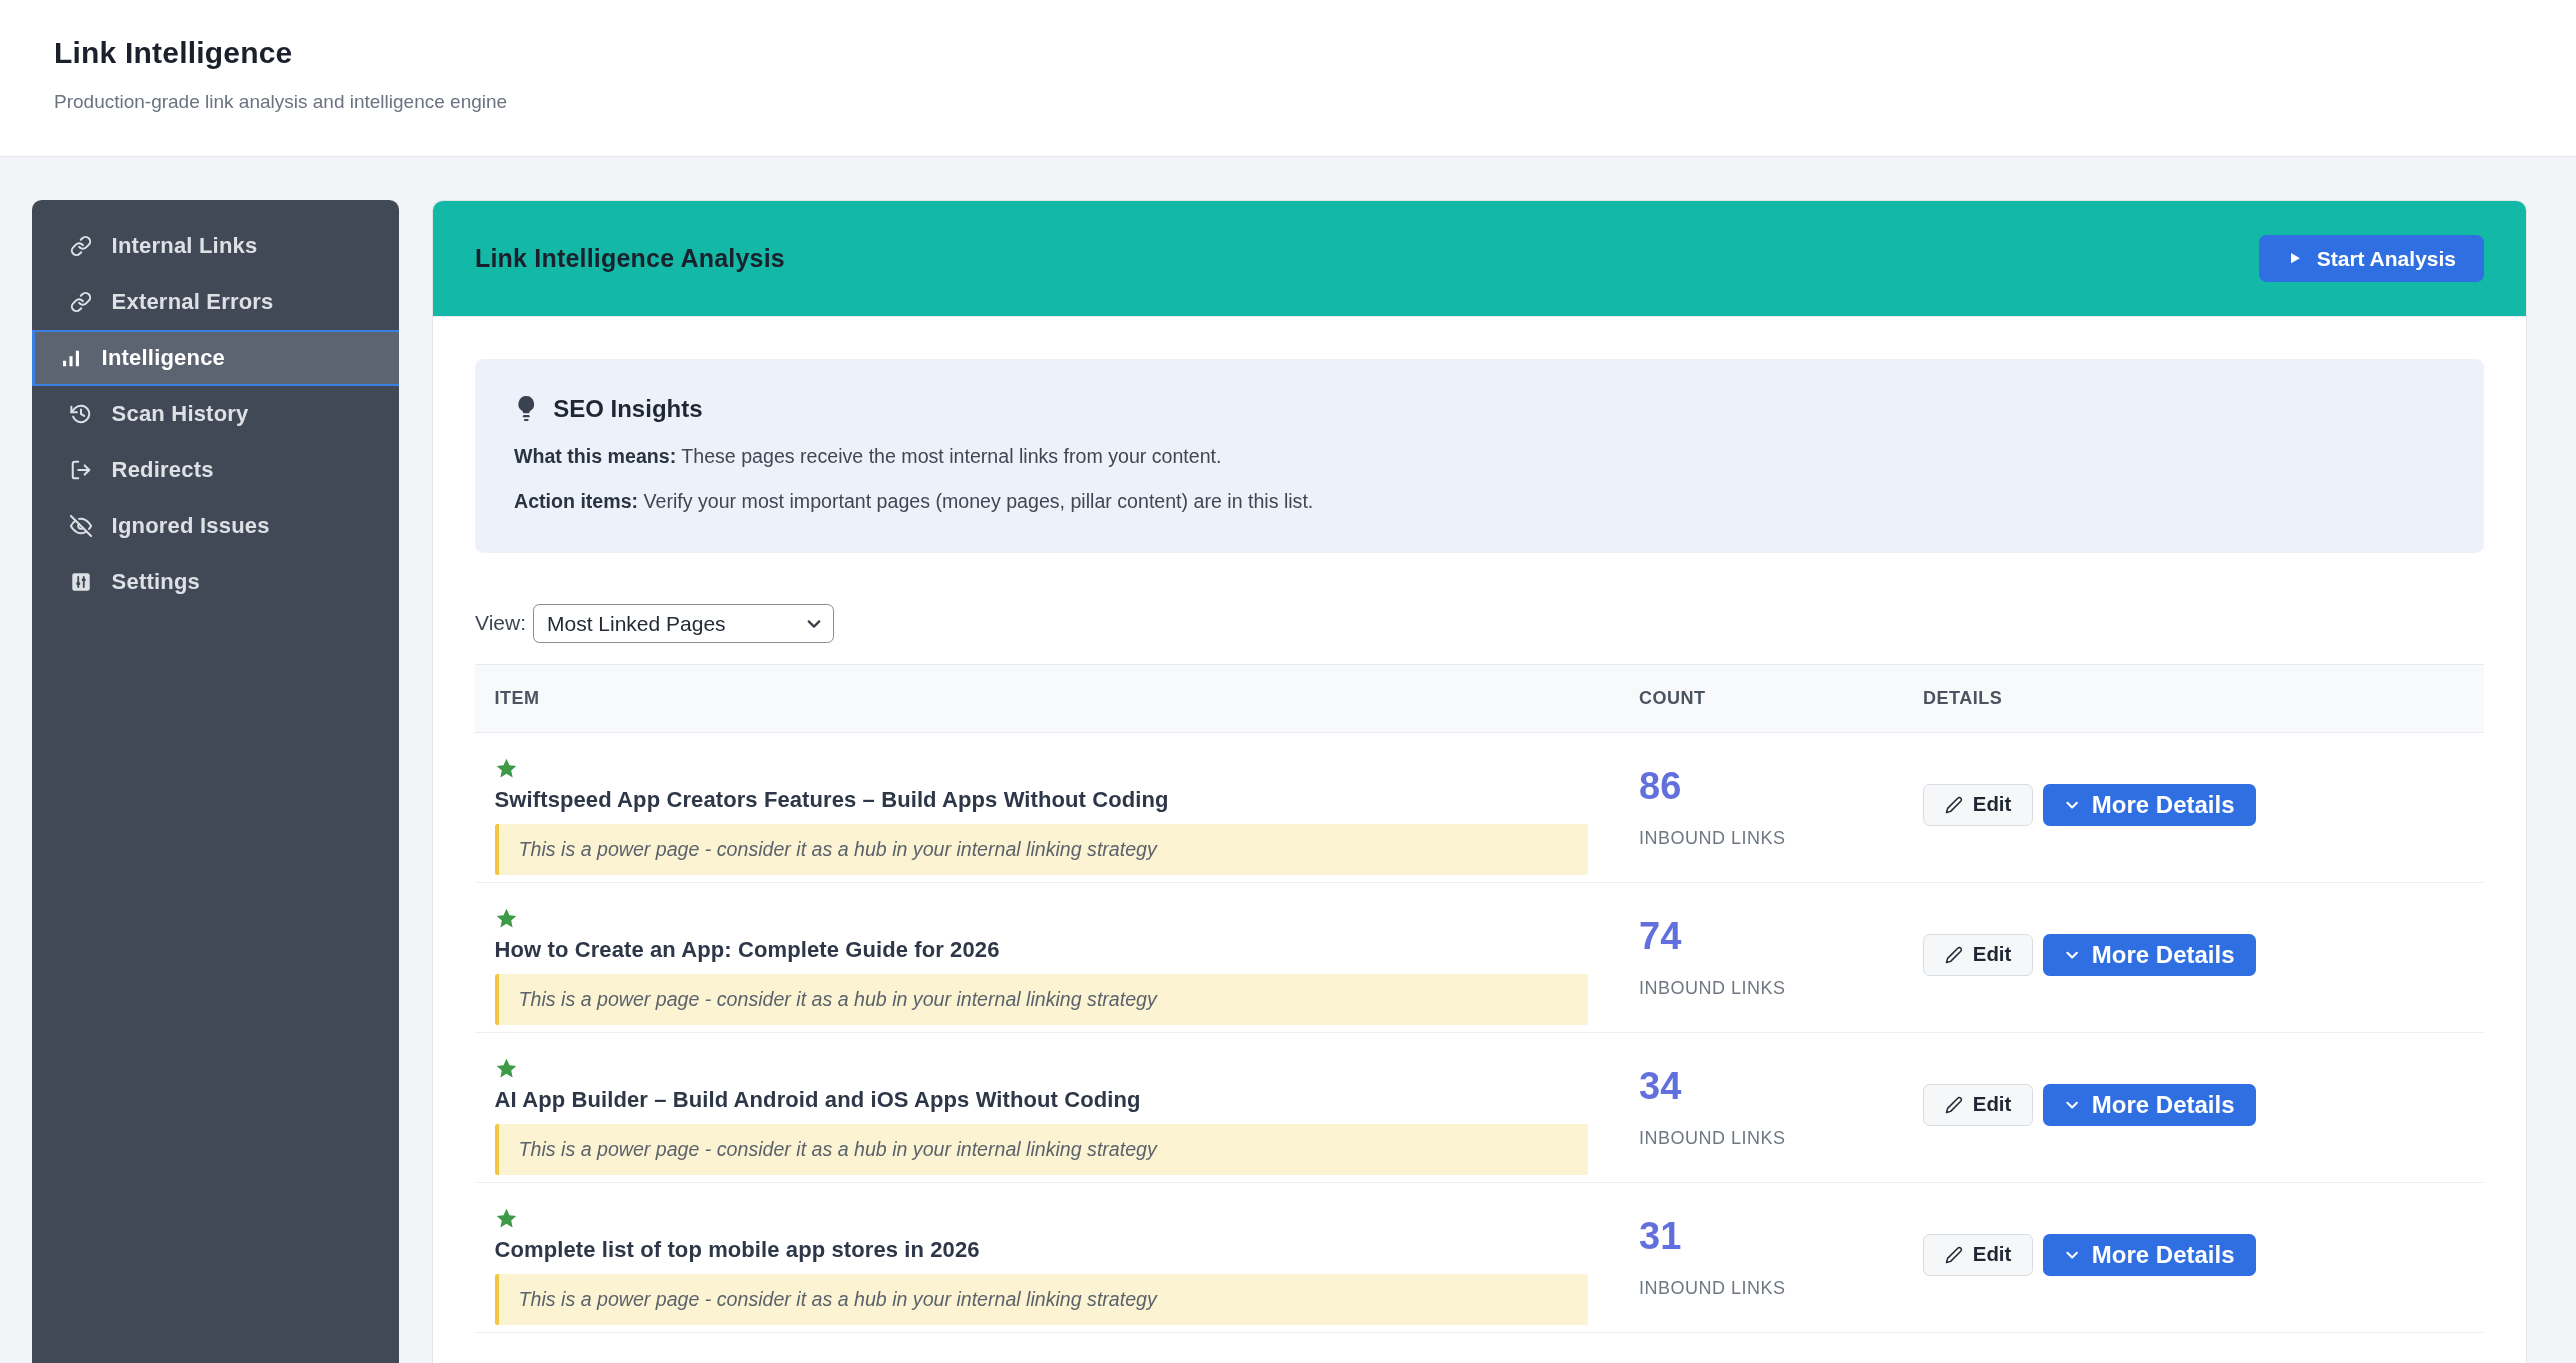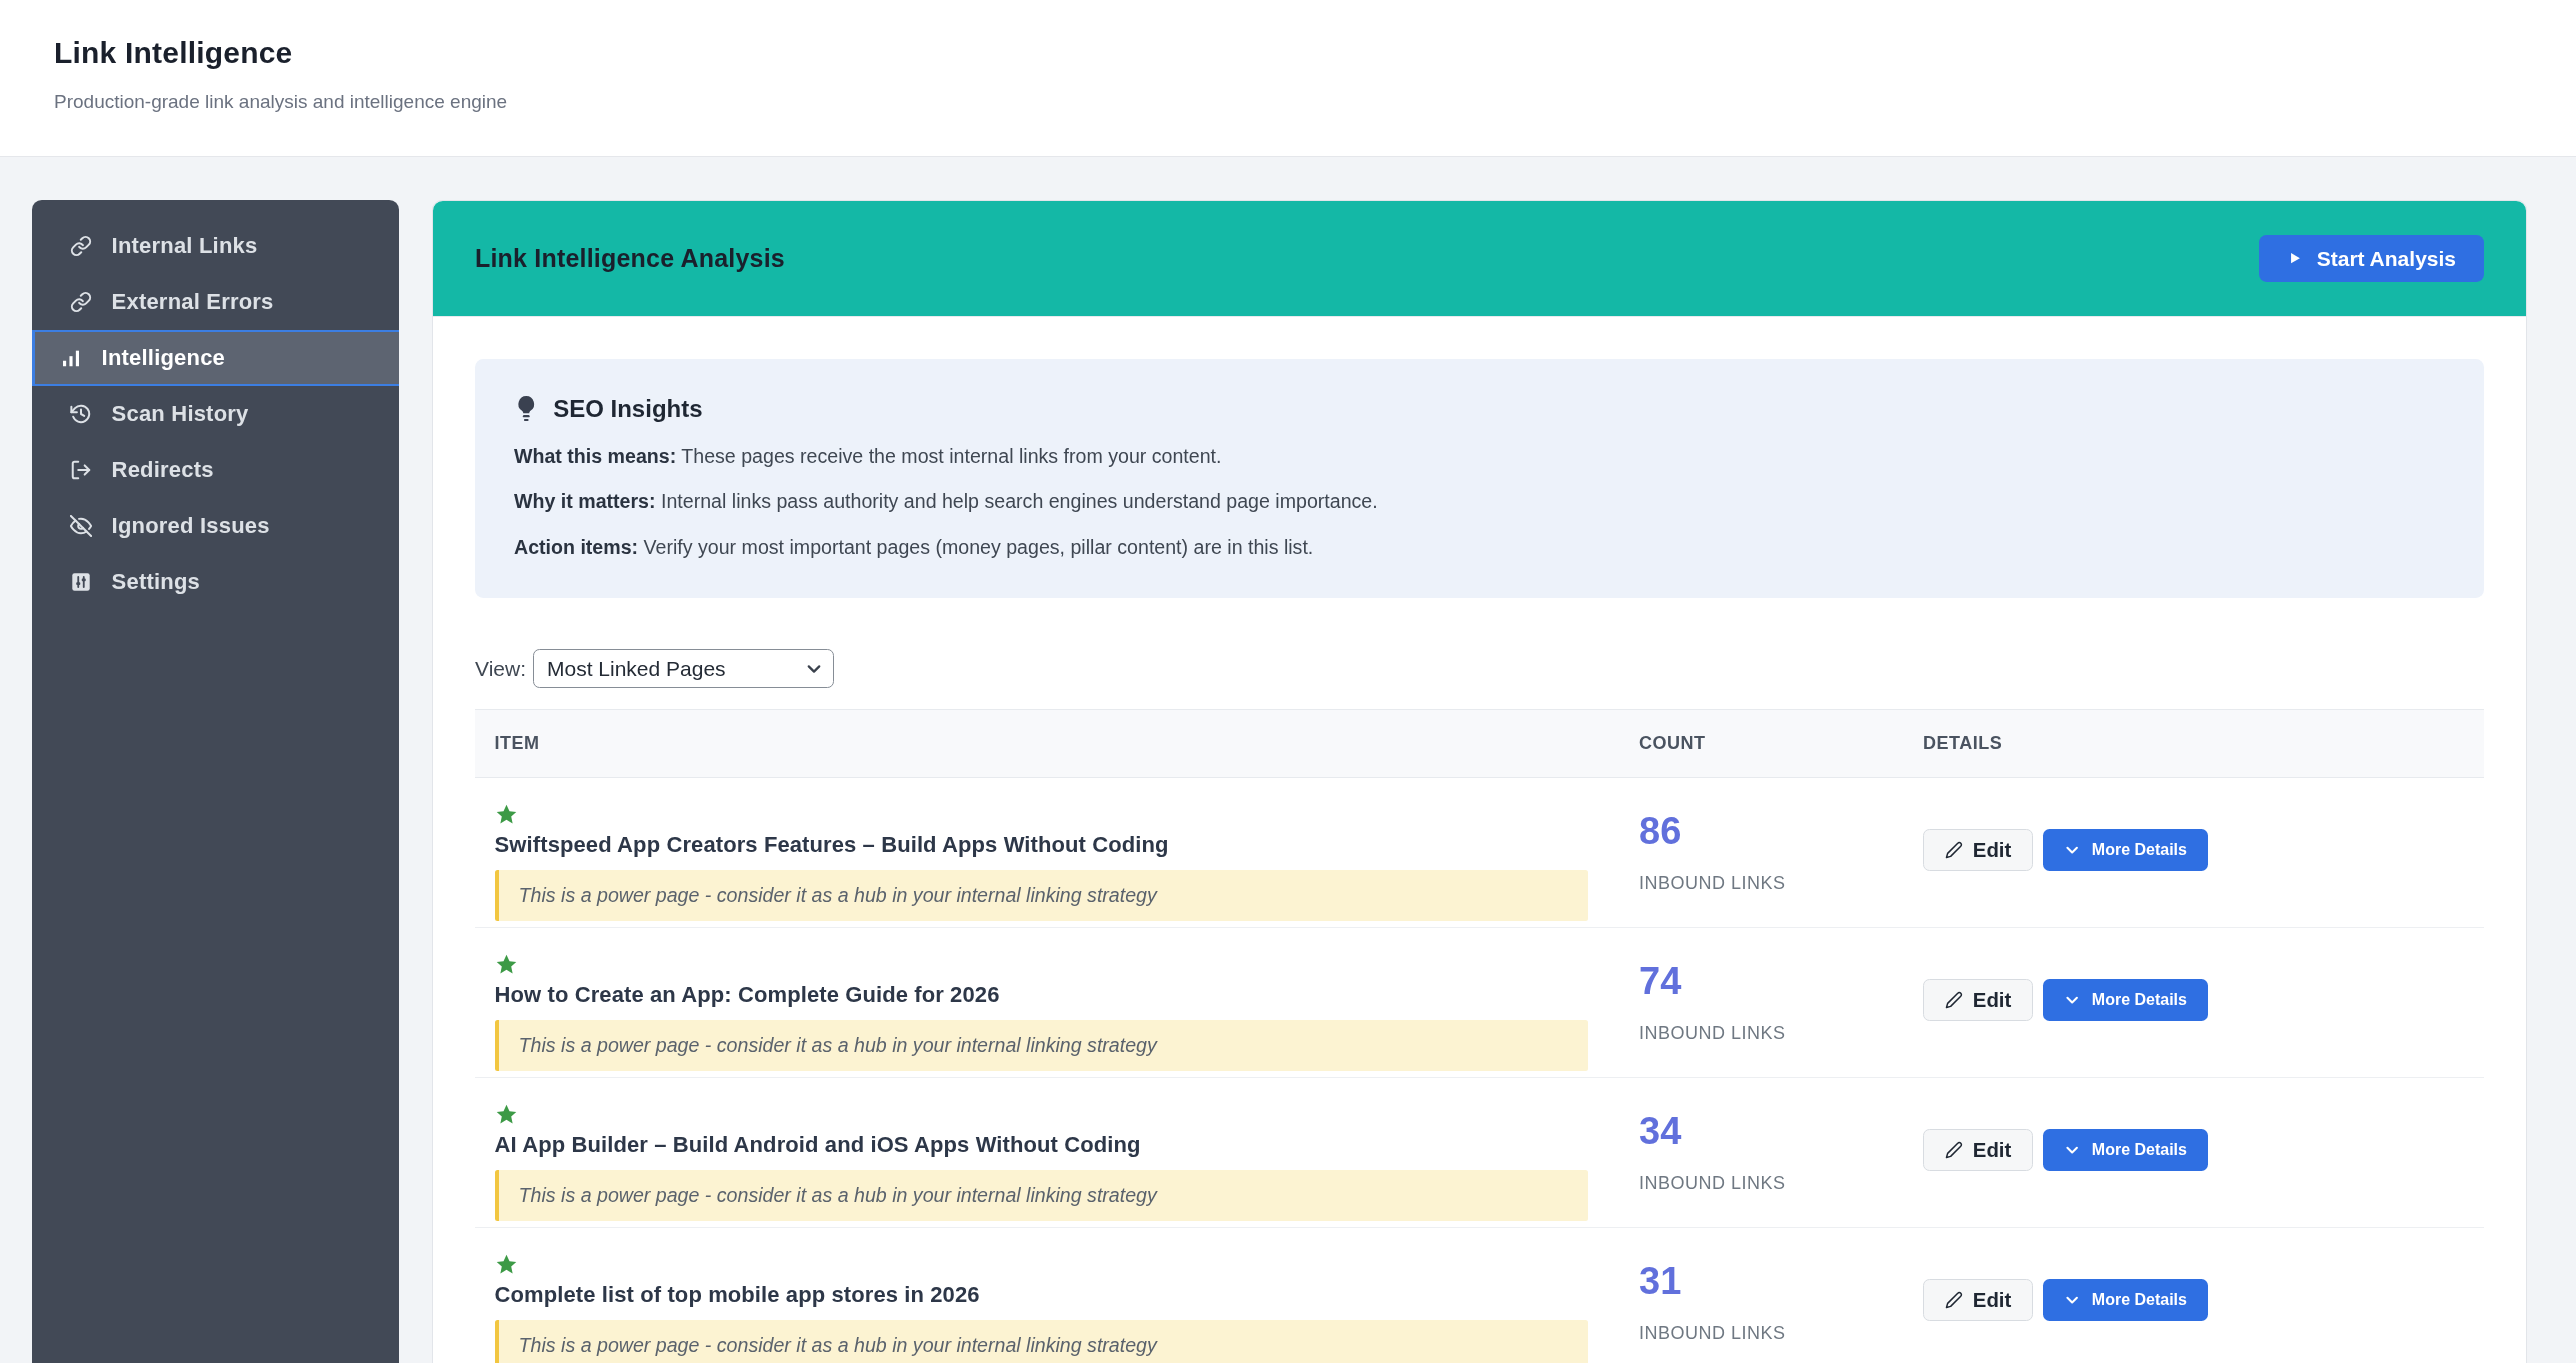--- a/index.html
+++ b/index.html
@@ -68,21 +68,21 @@
             font-size:19.6px;font-style:italic;color:#5a626c;}
   .cell-count{padding-top:34px;}
   .count-num{font-size:38px;font-weight:700;color:#6170dc;line-height:1;}
   .count-cap{margin-top:23px;font-size:18px;color:#6f7882;letter-spacing:0.5px;}
   .cell-details{padding-top:51px;display:flex;align-items:flex-start;gap:9.8px;}
   .btn-edit{display:flex;align-items:center;gap:9.8px;height:42px;padding:0 21px;border-radius:6.5px;
             background:#f6f7f8;border:0.8px solid #d8dce1;font-family:inherit;font-size:20.4px;font-weight:600;
             color:#1f2733;cursor:pointer;}
   .btn-edit svg{width:18px;height:18px;}
   .btn-more{display:flex;align-items:center;gap:11.4px;height:42px;padding:4px 21px;border-radius:6.5px;border:none;
-            background:#2f6fe2;font-family:inherit;font-size:16px;font-weight:700;color:#ffffff;cursor:pointer;}
+            background:#2f6fe2;font-family:inherit;font-size:24px;font-weight:700;color:#ffffff;cursor:pointer;}
   .btn-more svg{width:16.3px;height:16.3px;}
   .svg-defs{position:absolute;width:0;height:0;overflow:hidden;}
 </style>
 </head>
 <body>
 
 <svg class="svg-defs" xmlns="http://www.w3.org/2000/svg">
   <symbol id="icon-link" viewBox="0 0 24 24" fill="none" stroke="currentColor" stroke-width="2.2" stroke-linecap="round" stroke-linejoin="round">
     <path d="M10 13a5 5 0 0 0 7.54.54l3-3a5 5 0 0 0-7.07-7.07l-1.72 1.71"></path>
     <path d="M14 11a5 5 0 0 0-7.54-.54l-3 3a5 5 0 0 0 7.07 7.07l1.71-1.71"></path>
@@ -201,23 +201,20 @@
 
       <div class="insights">
         <div class="insights-title-row">
           <svg viewBox="0 0 30 34" width="24.5" height="28">
               <use href="#icon-lightbulb"></use>
             </svg>
           <span class="insights-title">SEO Insights</span>
         </div>
         <div class="insight-line">
           <b>What this means:</b><span> These pages receive the most internal links from your content.</span>
-        </div>
-        <div class="insight-line">
-          <b>Why it matters:</b><span> Internal links pass authority and help search engines understand page importance.</span>
         </div>
         <div class="insight-line">
           <b>Action items:</b><span> Verify your most important pages (money pages, pillar content) are in this list.</span>
         </div>
       </div>
 
       <div class="view-row">
         <span class="view-label">View:</span>
         <span class="select-wrap">
           <select id="view-select"><option>Most Linked Pages</option></select>

